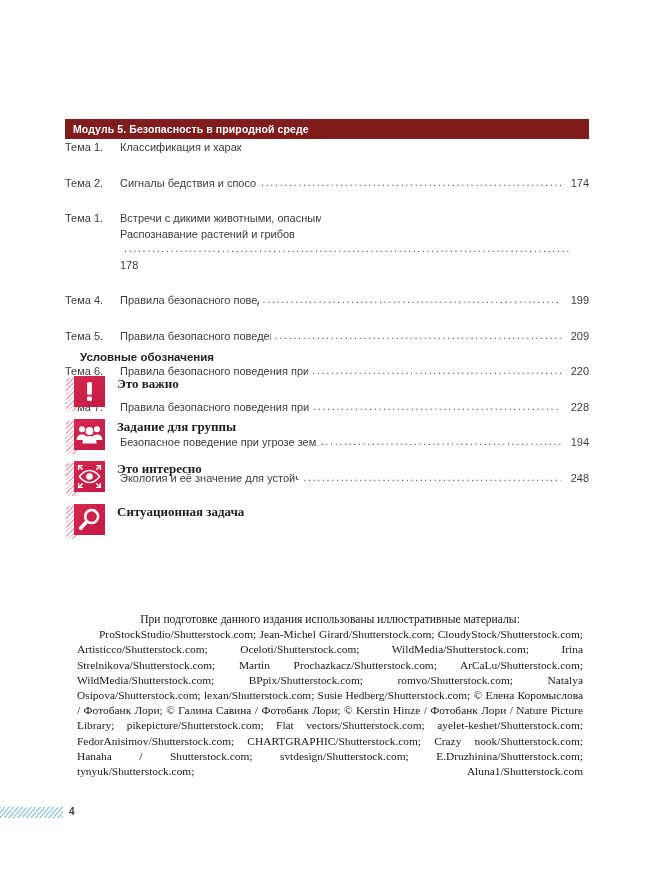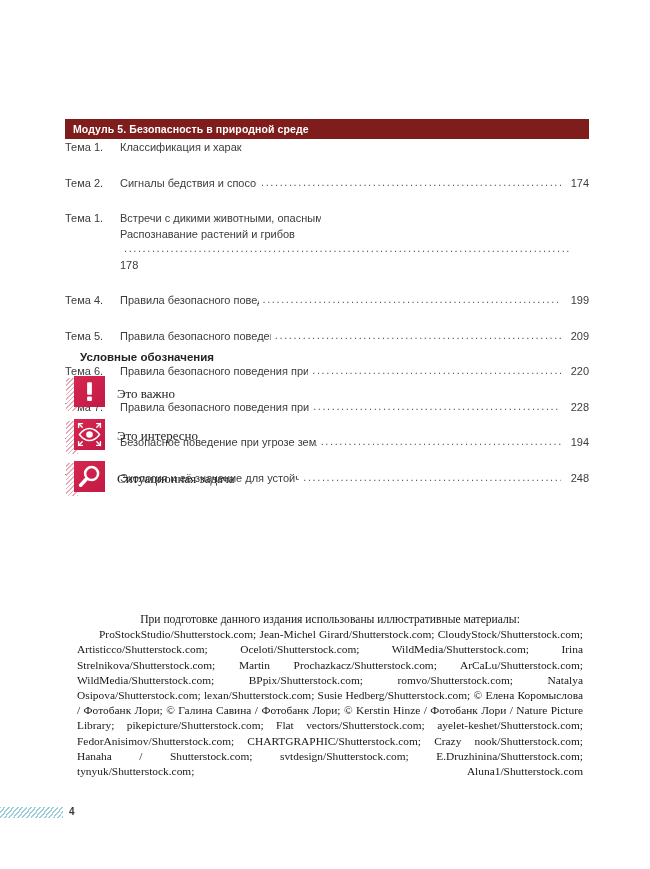--- a/index.html
+++ b/index.html
@@ -104,23 +104,23 @@
     color: #222;
   }
   .legend {
     position: absolute;
     left: 66px;
     top: 376px;
     width: 400px;
   }
   .legend-row {
     display: flex;
-    align-items: center;
     height: 35px;
     margin-bottom: 7.5px;
+    font-weight: bold;
   }
   .legend-icon-wrap {
     position: relative;
     width: 39px;
     height: 35px;
     flex: 0 0 auto;
   }
   .legend-hatch {
     position: absolute;
     left: 0;
@@ -339,20 +339,38 @@
         <svg viewBox="0 0 31 31" xmlns="http://www.w3.org/2000/svg">
           <rect x="13.1" y="6.2" width="4.8" height="12.6" rx="1.1" fill="#ffffff"></rect>
           <rect x="13.1" y="20.6" width="4.8" height="4.5" rx="1.0" fill="#ffffff"></rect>
         </svg>
       </span>
     </span>
     <span class="legend-label">Это важно</span>
   </div>
 
 
+  <div class="legend-row">
+    <span class="legend-icon-wrap">
+      <span class="legend-hatch"></span>
+      <span class="legend-icon">
+        <svg viewBox="0 0 31 31" xmlns="http://www.w3.org/2000/svg">
+          <g fill="#ffffff">
+            <circle cx="8.0" cy="10.3" r="3.0"></circle>
+            <path d="M2.6 21.0 Q2.6 15.4 8.0 15.4 Q13.4 15.4 13.4 21.0 Z"></path>
+            <circle cx="23.0" cy="10.3" r="3.0"></circle>
+            <path d="M17.6 21.0 Q17.6 15.4 23.0 15.4 Q28.4 15.4 28.4 21.0 Z"></path>
+            <circle cx="15.5" cy="12.0" r="3.9"></circle>
+            <path d="M8.3 24.6 Q8.3 17.1 15.5 17.1 Q22.7 17.1 22.7 24.6 Z"></path>
+          </g>
+        </svg>
+      </span>
+    </span>
+    <span class="legend-label">Задание для группы</span>
+  </div>
 
   <div class="legend-row">
     <span class="legend-icon-wrap">
       <span class="legend-hatch"></span>
       <span class="legend-icon">
         <svg viewBox="0 0 31 31" xmlns="http://www.w3.org/2000/svg">
           <g fill="none" stroke="#ffffff" stroke-width="1.5" stroke-linecap="round" stroke-linejoin="round">
             <path d="M5.4 15.5 Q10.0 9.4 15.5 9.4 Q21.0 9.4 25.6 15.5 Q21.0 21.6 15.5 21.6 Q10.0 21.6 5.4 15.5 Z"></path>
             <circle cx="15.5" cy="15.5" r="3.3" fill="#ffffff" stroke="none"></circle>
             <g stroke-width="1.4">

